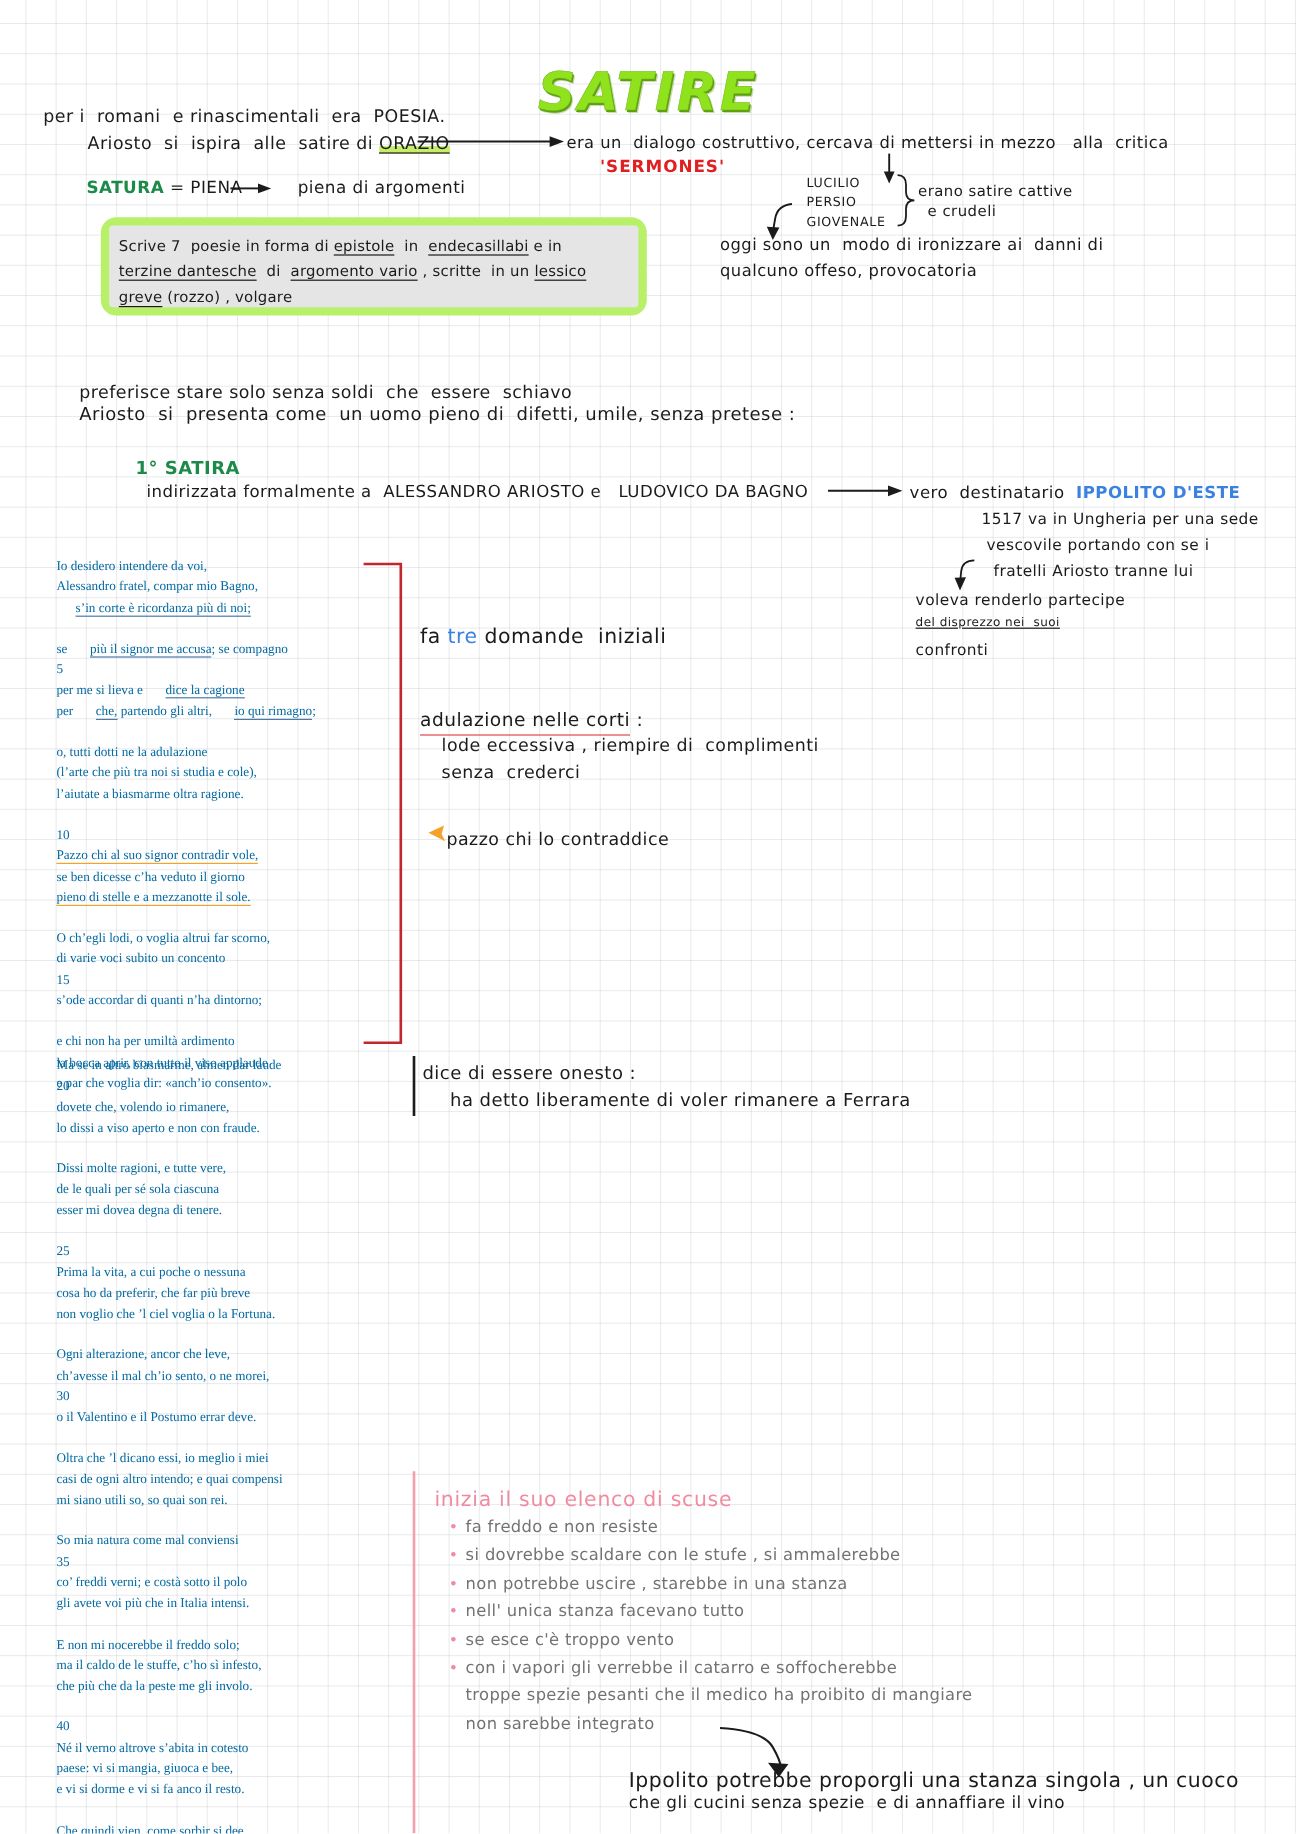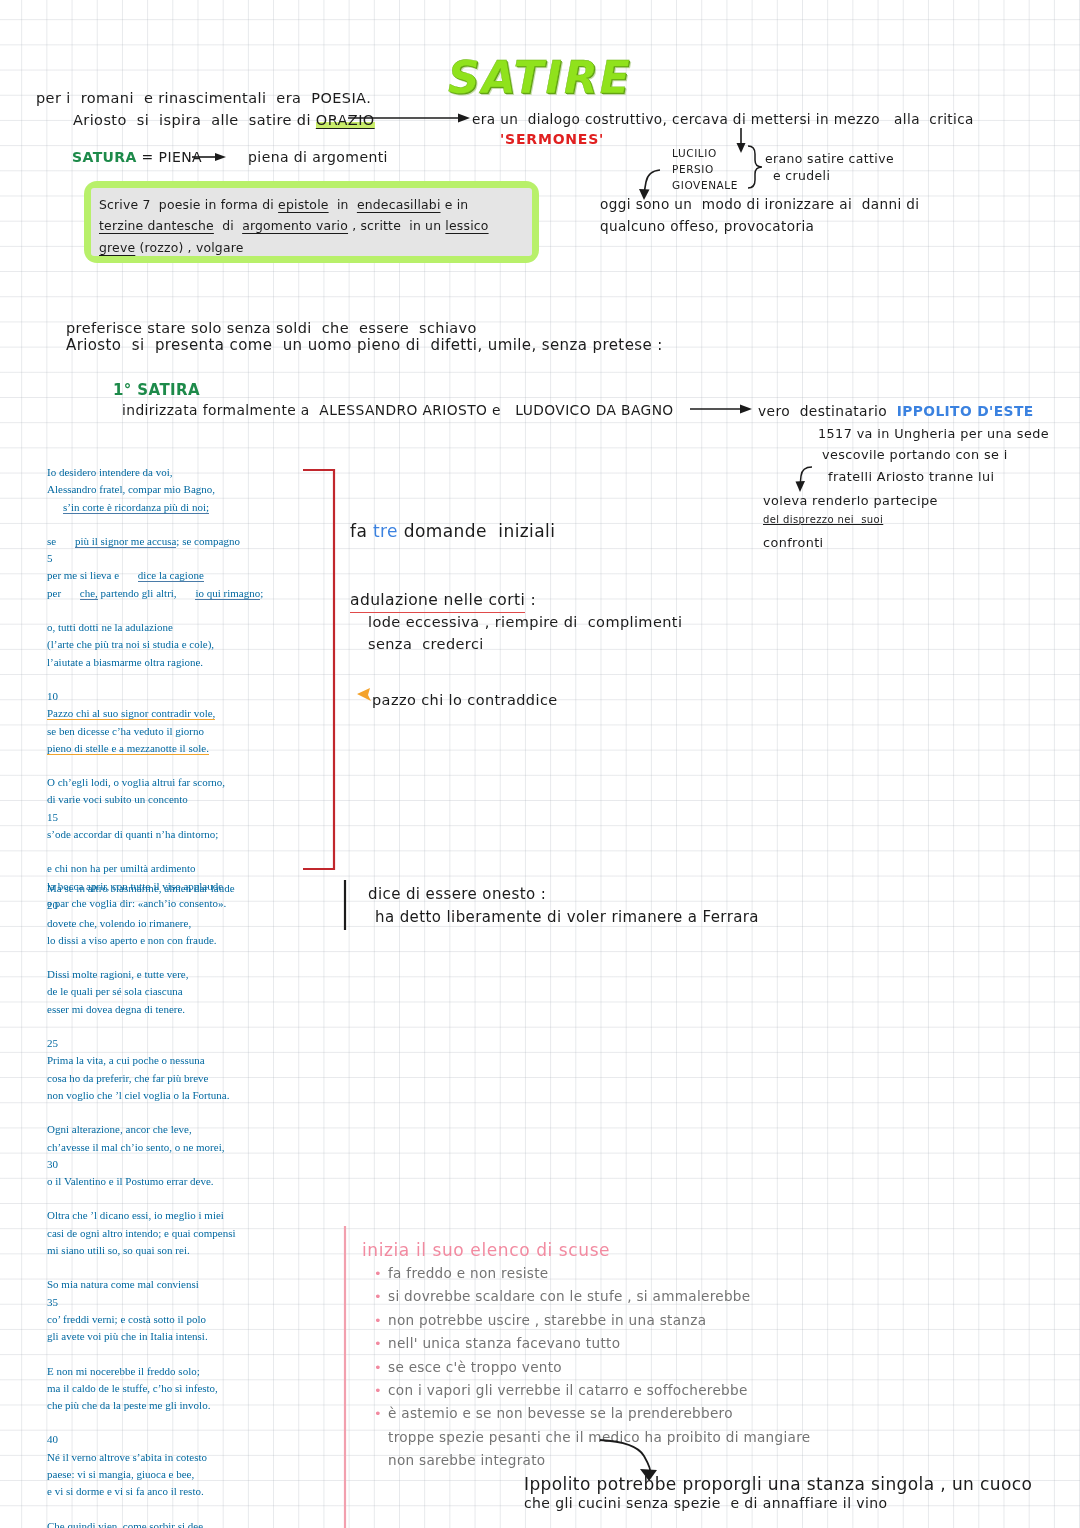--- a/index.html
+++ b/index.html
@@ -145,33 +145,32 @@
 <div class="poem" id="poem-bottom" style="top:880px;"><div class="stanza"><div>Ma se in altro biasmarme, almen dar laude</div><div>20</div><div>dovete che, volendo io rimanere,</div><div>lo dissi a viso aperto e non con fraude.</div></div><div style="height: 17px; font-size: 1px;">&nbsp;</div><div class="stanza"><div>Dissi molte ragioni, e tutte vere,</div><div>de le quali per sé sola ciascuna</div><div>esser mi dovea degna di tenere.</div></div><div style="height: 17px; font-size: 1px;">&nbsp;</div><div class="stanza"><div>25</div><div>Prima la vita, a cui poche o nessuna</div><div>cosa ho da preferir, che far più breve</div><div>non voglio che ’l ciel voglia o la Fortuna.</div></div><div style="height: 17px; font-size: 1px;">&nbsp;</div><div class="stanza"><div>Ogni alterazione, ancor che leve,</div><div>ch’avesse il mal ch’io sento, o ne morei,</div><div>30</div><div>o il Valentino e il Postumo errar deve.</div></div><div style="height: 17px; font-size: 1px;">&nbsp;</div><div class="stanza"><div>Oltra che ’l dicano essi, io meglio i miei</div><div>casi de ogni altro intendo; e quai compensi</div><div>mi siano utili so, so quai son rei.</div></div><div style="height: 17px; font-size: 1px;">&nbsp;</div><div class="stanza"><div>So mia natura come mal conviensi</div><div>35</div><div>co’ freddi verni; e costà sotto il polo</div><div>gli avete voi più che in Italia intensi.</div></div><div style="height: 17px; font-size: 1px;">&nbsp;</div><div class="stanza"><div>E non mi nocerebbe il freddo solo;</div><div>ma il caldo de le stuffe, c’ho sì infesto,</div><div>che più che da la peste me gli involo.</div></div><div style="height: 17px; font-size: 1px;">&nbsp;</div><div class="stanza"><div>40</div><div>Né il verno altrove s’abita in cotesto</div><div>paese: vi si mangia, giuoca e bee,</div><div>e vi si dorme e vi si fa anco il resto.</div></div><div style="height: 17px; font-size: 1px;">&nbsp;</div><div class="stanza"><div>Che quindi vien, come sorbir si dee</div></div></div>
 
 <div class="hw" style="left:350px; top:519px; font-size:17px;"><span>fa </span><span class="blue2">tre</span><span> domande  iniziali</span></div>
 
 <div class="hw" style="left:350px; top:589px; font-size:15.5px;"><span style="border-bottom:1.8px solid #e04a4a; padding-bottom:3px;">adulazione nelle corti</span><span> :</span></div>
 <div class="hw" style="left:368px; top:612px; font-size:14.5px;">lode eccessiva , riempire di  complimenti</div>
 <div class="hw" style="left:368px; top:634px; font-size:14.5px;">senza  crederci</div>
 
 <div class="hw" style="left:372px; top:690px; font-size:14.5px;">pazzo chi lo contraddice</div>
 
-<div class="hw" style="left:352px; top:884px; font-size:15px;margin-left:16px;">dice di essere onesto :</div>
+<div class="hw" style="left:352px; top:884px; font-size:15px;">dice di essere onesto :</div>
 <div class="hw" style="left:375px; top:907px; font-size:15px;">ha detto liberamente di voler rimanere a Ferrara</div>
 
 <div class="hw pink" style="left:362px; top:1238px; font-size:17px; letter-spacing:0.6px;">inizia il suo elenco di scuse</div>
 
 <div id="notes-list">
     <div class="li">fa freddo e non resiste</div>
     <div class="li">si dovrebbe scaldare con le stufe , si ammalerebbe</div>
     <div class="li">non potrebbe uscire , starebbe in una stanza</div>
     <div class="li">nell' unica stanza facevano tutto</div>
     <div class="li">se esce c'è troppo vento</div>
     <div class="li">con i vapori gli verrebbe il catarro e soffocherebbe</div>
-    <div class="li">è astemio e se non bevesse se la prenderebbero</div>
     <div class="li plain">troppe spezie pesanti che il medico ha proibito di mangiare</div>
     <div class="li plain">non sarebbe integrato</div>
   </div>
 
 <div class="hw" style="left:524px; top:1472px; font-size:17px;">Ippolito potrebbe proporgli una stanza singola , un cuoco</div>
 <div class="hw" style="left:524px; top:1494px; font-size:14px;">che gli cucini senza spezie  e di annaffiare il vino</div>
 
 <svg id="overlay" viewBox="0 0 1080 1528">
 
   <g>

